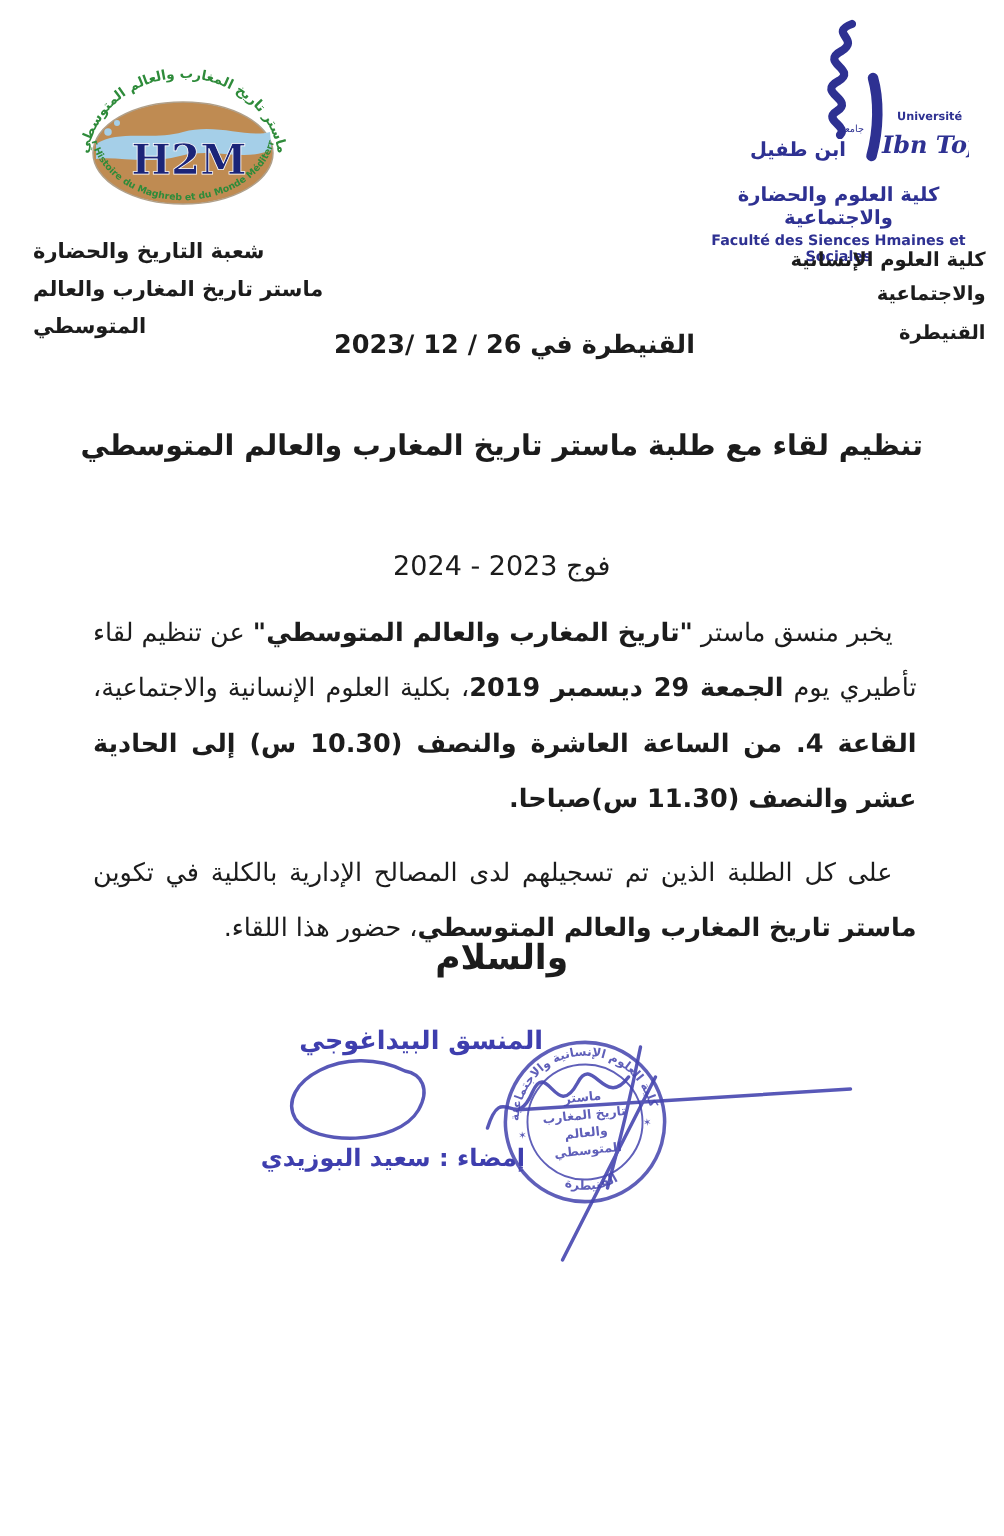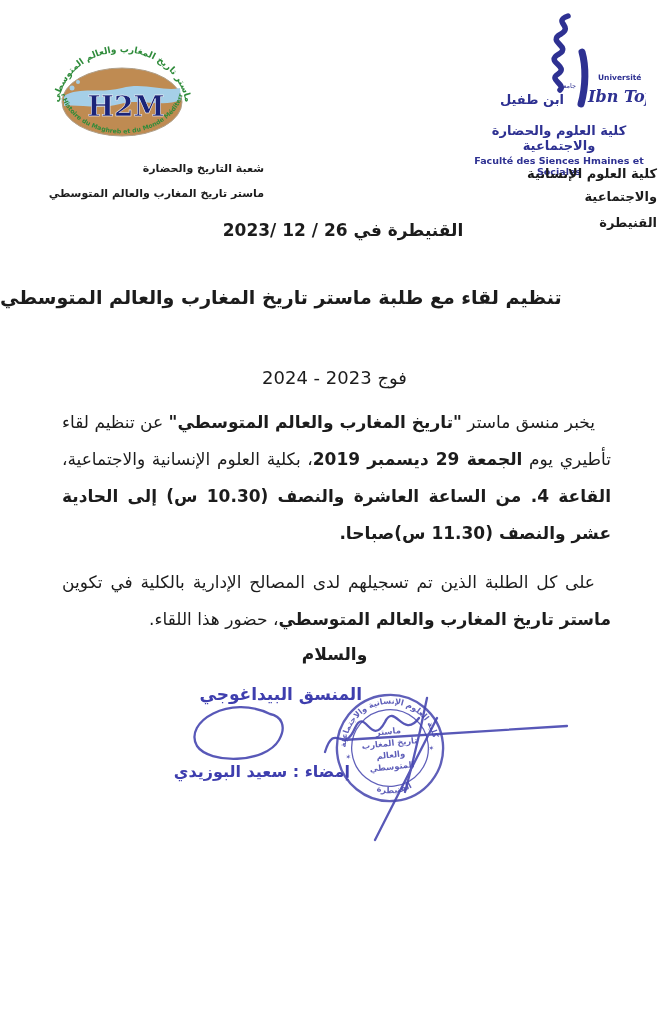--- a/index.html
+++ b/index.html
@@ -3,42 +3,42 @@
 <meta charset="utf-8">
 <style>
   html,body{margin:0;padding:0;background:#ffffff;}
   .page{
     position:relative;width:669px;height:1024px;background:#ffffff;
     font-family:"DejaVu Sans", sans-serif;color:#1c1c1c;overflow:hidden;
   }
   .abs{position:absolute;}
   
   .h2m-logo{left:48px;top:30px;width:148px;height:118px;}
-  .dept-left{left:22px;top:156px;width:242px;text-align:right;direction:rtl;
-             font-weight:700;font-size:11px;line-height:25px;}
+  .dept-left{left:22px;top:156px;width:242px;text-align:left;direction:rtl;
+             font-weight:700;font-size:14px;line-height:25px;}
   .uit-logo{left:468px;top:8px;width:178px;height:114px;}
   .faculty-blue{left:460px;top:123px;width:198px;text-align:center;color:#2e3192;}
   .faculty-blue .ar{font-size:13px;font-weight:700;direction:rtl;}
   .faculty-blue .fr{font-size:9.5px;font-weight:700;margin-top:2px;}
   .faculty-black{left:460px;top:162px;width:197px;direction:rtl;text-align:right;
                  font-size:13px;font-weight:700;line-height:23px;}
   .faculty-black .city{margin-top:3px;}
   
   .date-line{left:17px;right:0;top:220px;text-align:center;direction:rtl;
              font-size:17px;font-weight:700;}
-  .title-1{left:0;right:0;top:286px;text-align:left;direction:rtl;
+  .title-1{left:0;right:0;top:286px;text-align:center;direction:rtl;
            font-size:19px;font-weight:700;}
   .title-2{left:0;right:0;top:331px;text-align:center;direction:rtl;
            font-size:18px;font-weight:400;margin-top:36px;}
   .letter-body{left:62px;right:58px;top:404px;direction:rtl;text-align:justify;
                font-size:17px;line-height:37px;}
   .letter-body p{margin:0;text-indent:16px;}
   .letter-body p + p{margin-top:12px;}
-  .closing{left:0;right:0;top:644px;text-align:center;direction:rtl;
-           font-size:17px;font-weight:700;}
+  .closing{left:0;right:0;top:626px;text-align:center;direction:rtl;
+           font-size:23px;font-weight:700;}
   
   .sig-role{left:180px;top:684px;width:182px;direction:rtl;text-align:right;
             font-size:17px;font-weight:700;color:#3e3eae;}
   .sig-name{left:168px;top:762px;width:182px;direction:rtl;text-align:right;
             font-size:16px;font-weight:700;color:#3e3eae;}
   .stamp{left:332px;top:690px;width:116px;height:116px;}
   .sig-ink{left:175px;top:692px;width:398px;height:152px;pointer-events:none;}
   svg text{font-family:"DejaVu Sans", sans-serif;}
   .script-text{font-family:"DejaVu Serif", serif;font-style:italic;}
   .serif-text{font-family:"DejaVu Serif", serif;}

